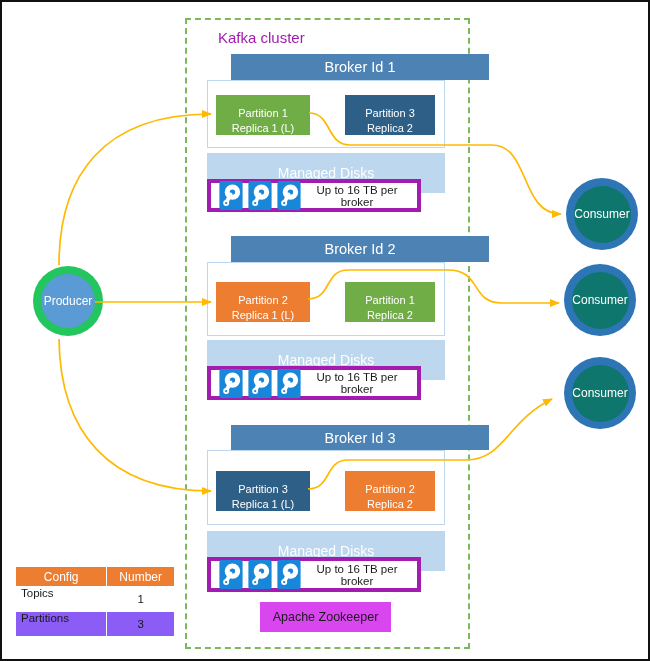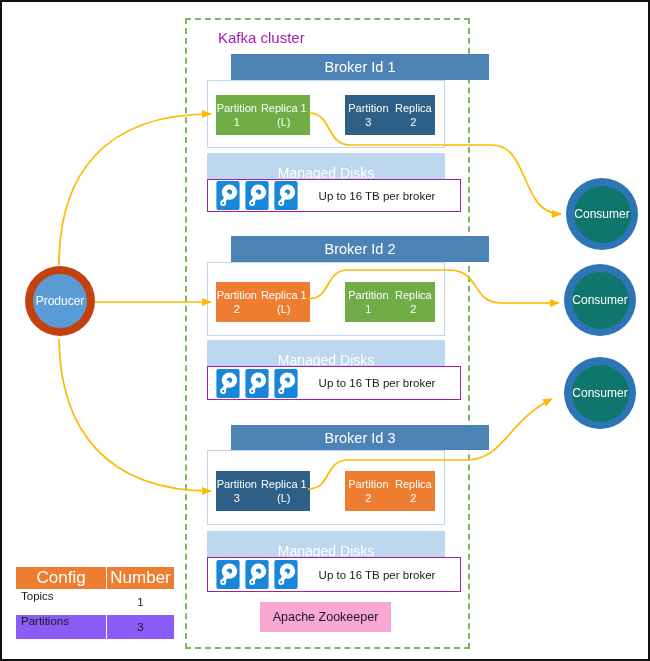--- a/index.html
+++ b/index.html
@@ -7,40 +7,40 @@
   #canvas{position:relative;width:650px;height:661px;background:#fff;border:2px solid #111;overflow:hidden;}
   .abs{position:absolute;}
   
   .cluster{left:183px;top:16px;width:285px;height:631px;border:2px dashed #7cb85c;}
   .cluster-label{left:216px;top:27px;font-size:15px;color:#a21caf;}
   
   .broker-header{left:205px;width:258px;background:#4D82B4;color:#fff;font-size:14.5px;
     display:flex;align-items:center;justify-content:center;margin-left:24px;}
   .broker-body{left:205px;width:238px;background:#fff;border:1px solid #BDD7EE;}
   .partition{position:absolute;width:94px;height:40px;color:#fff;font-size:11px;line-height:1.3;
-    display:flex;flex-direction:row;align-items:center;justify-content:flex-end;text-align:center;}
+    display:flex;flex-direction:column;align-items:center;justify-content:flex-end;text-align:center;}
   .managed{left:205px;width:238px;height:40px;background:#BDD7EE;color:#fff;font-size:14px;
     display:flex;align-items:center;justify-content:center;}
-  .diskrow{left:205px;width:254px;background:#fff;border:1px solid #a21caf;display:flex;align-items:center;}
+  .diskrow{left:205px;width:214px;background:#fff;border:4px solid #a21caf;display:flex;align-items:center;}
   .diskrow .icons{display:flex;gap:5px;margin-left:8px;}
   .disk-icon{width:24px;height:29px;display:block;}
   .cap{flex:1;text-align:center;font-size:11.5px;color:#1a1a1a;padding-right:4px;}
   
   .node-outer{border-radius:50%;display:flex;align-items:center;justify-content:center;}
   .node-inner{border-radius:50%;display:flex;align-items:center;justify-content:center;color:#fff;font-size:12px;}
-  .producer-outer{left:23px;top:264px;width:70px;height:70px;background:#c2410c;}
+  .producer-outer{left:31px;top:264px;width:70px;height:70px;background:#22c55e;}
   .producer-inner{width:54px;height:54px;background:#5B9BD5;}
   .consumer-outer{width:72px;height:72px;background:#2E75B6;}
   .consumer-inner{width:57px;height:57px;background:#0f766e;}
   
-  .zookeeper{left:258px;top:600px;width:131px;height:30px;background:#f9a8d4;color:#1a1a1a;
+  .zookeeper{left:258px;top:600px;width:131px;height:30px;background:#d946ef;color:#1a1a1a;
     font-size:12.5px;display:flex;align-items:center;justify-content:center;}
   
   .cfg{left:13px;top:564px;width:160px;border-collapse:collapse;border:1px solid #9DC3E6;font-size:11.5px;}
-  .cfg th{background:#ED7D31;color:#fff;font-weight:normal;height:20px;border:1px solid #fff;font-size:17px;}
+  .cfg th{background:#ED7D31;color:#fff;font-weight:normal;height:20px;border:1px solid #fff;font-size:12px;}
   .cfg td{height:15px;border:1px solid #fff;color:#1a1a1a;padding:0 0 12px 5px;}
   .cfg td.num{text-align:center;padding:0;}
   .cfg tr.band td{background:#8b5cf6;}
   .cfg col.c1{width:92px;} .cfg col.c2{width:68px;}
   
   #arrows{left:0;top:0;width:650px;height:661px;pointer-events:none;}
 </style>
 </head>
 <body>
 

